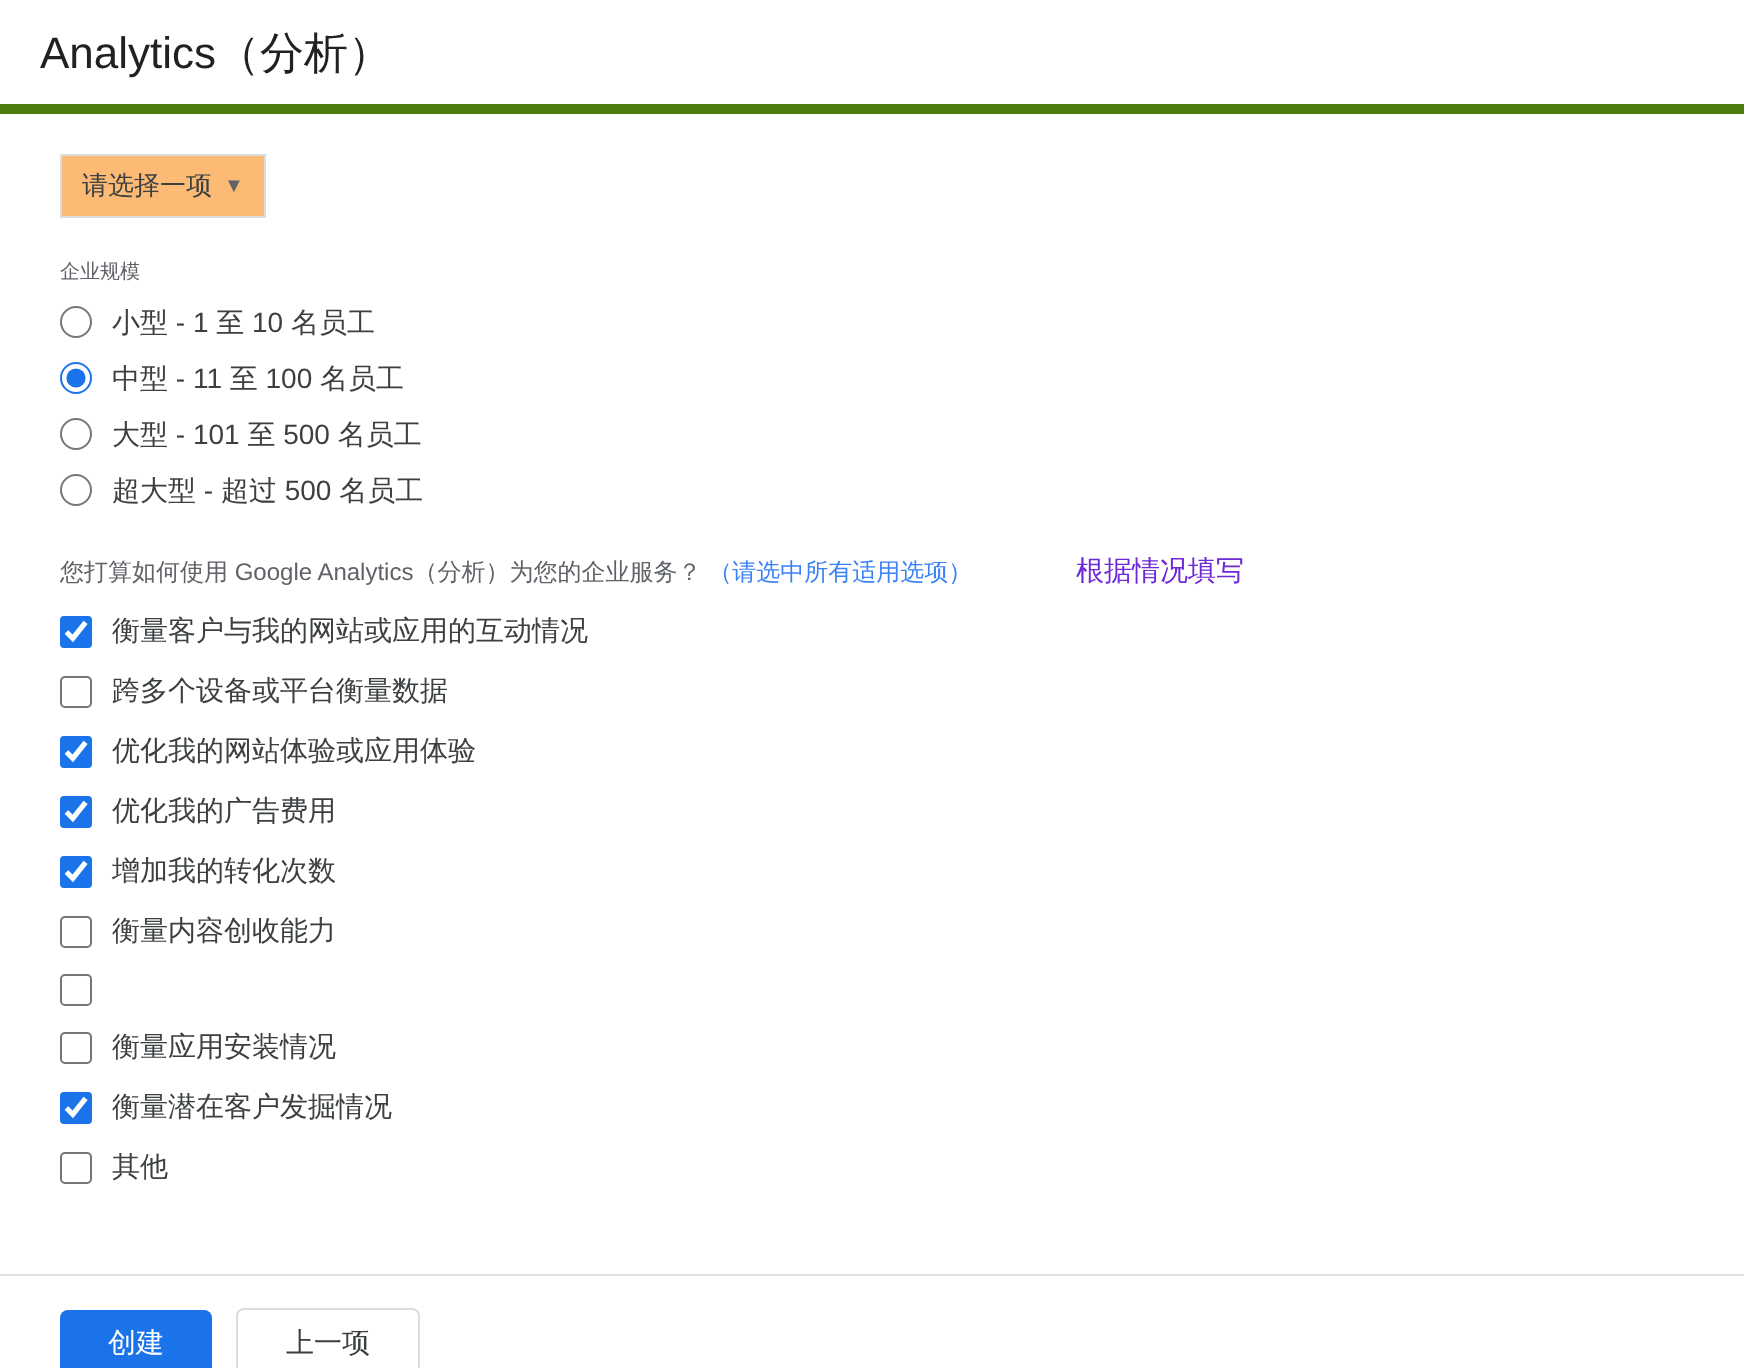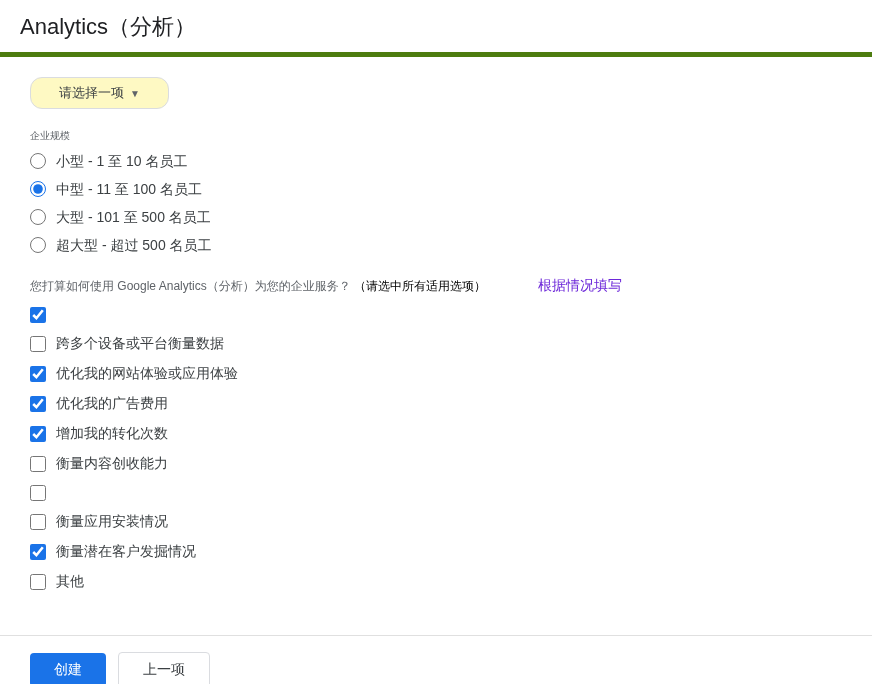--- a/index.html
+++ b/index.html
@@ -29,24 +29,24 @@
       padding: 20px 30px;
       flex: 1;
     }
     .dropdown-section {
       margin-bottom: 20px;
     }
     .dropdown-button {
       display: inline-flex;
       align-items: center;
       gap: 6px;
-      padding: 6px 28px;
+      padding: 6px 10px;
       border: 1px solid #dadce0;
-      border-radius: 12px;
-      background: #fef9c3;
+      border-radius: 0;
+      background: #fdba74;
       color: #3c4043;
       font-size: 13px;
       cursor: pointer;
     }
     .dropdown-arrow {
       font-size: 10px;
       color: #5f6368;
     }
     .section-label {
       font-size: 10px;
@@ -75,21 +75,21 @@
       font-size: 14px;
       color: #3c4043;
     }
     .question-label {
       font-size: 12px;
       color: #5f6368;
       margin-bottom: 12px;
       line-height: 1.5;
     }
     .question-label .optional-text {
-      color: #000000;
+      color: #3b82f6;
     }
     .checkbox-group {
       display: flex;
       flex-direction: column;
       gap: 12px;
       margin-bottom: 24px;
     }
     .checkbox-item {
       display: flex;
       align-items: center;
@@ -188,20 +188,21 @@
         <span>您打算如何使用 Google Analytics（分析）为您的企业服务？</span>
         <span class="optional-text">（请选中所有适用选项）</span>
       </div>
 
       <span class="annotation-text">根据情况填写</span>
 
       <div class="checkbox-group">
 
         <label class="checkbox-item">
           <input type="checkbox" checked="" style="">
+          <span class="checkbox-label">衡量客户与我的网站或应用的互动情况</span>
         </label>
 
         <label class="checkbox-item">
           <input type="checkbox" style="">
           <span class="checkbox-label">跨多个设备或平台衡量数据</span>
         </label>
 
         <label class="checkbox-item">
           <input type="checkbox" checked="" style="">
           <span class="checkbox-label">优化我的网站体验或应用体验</span>

